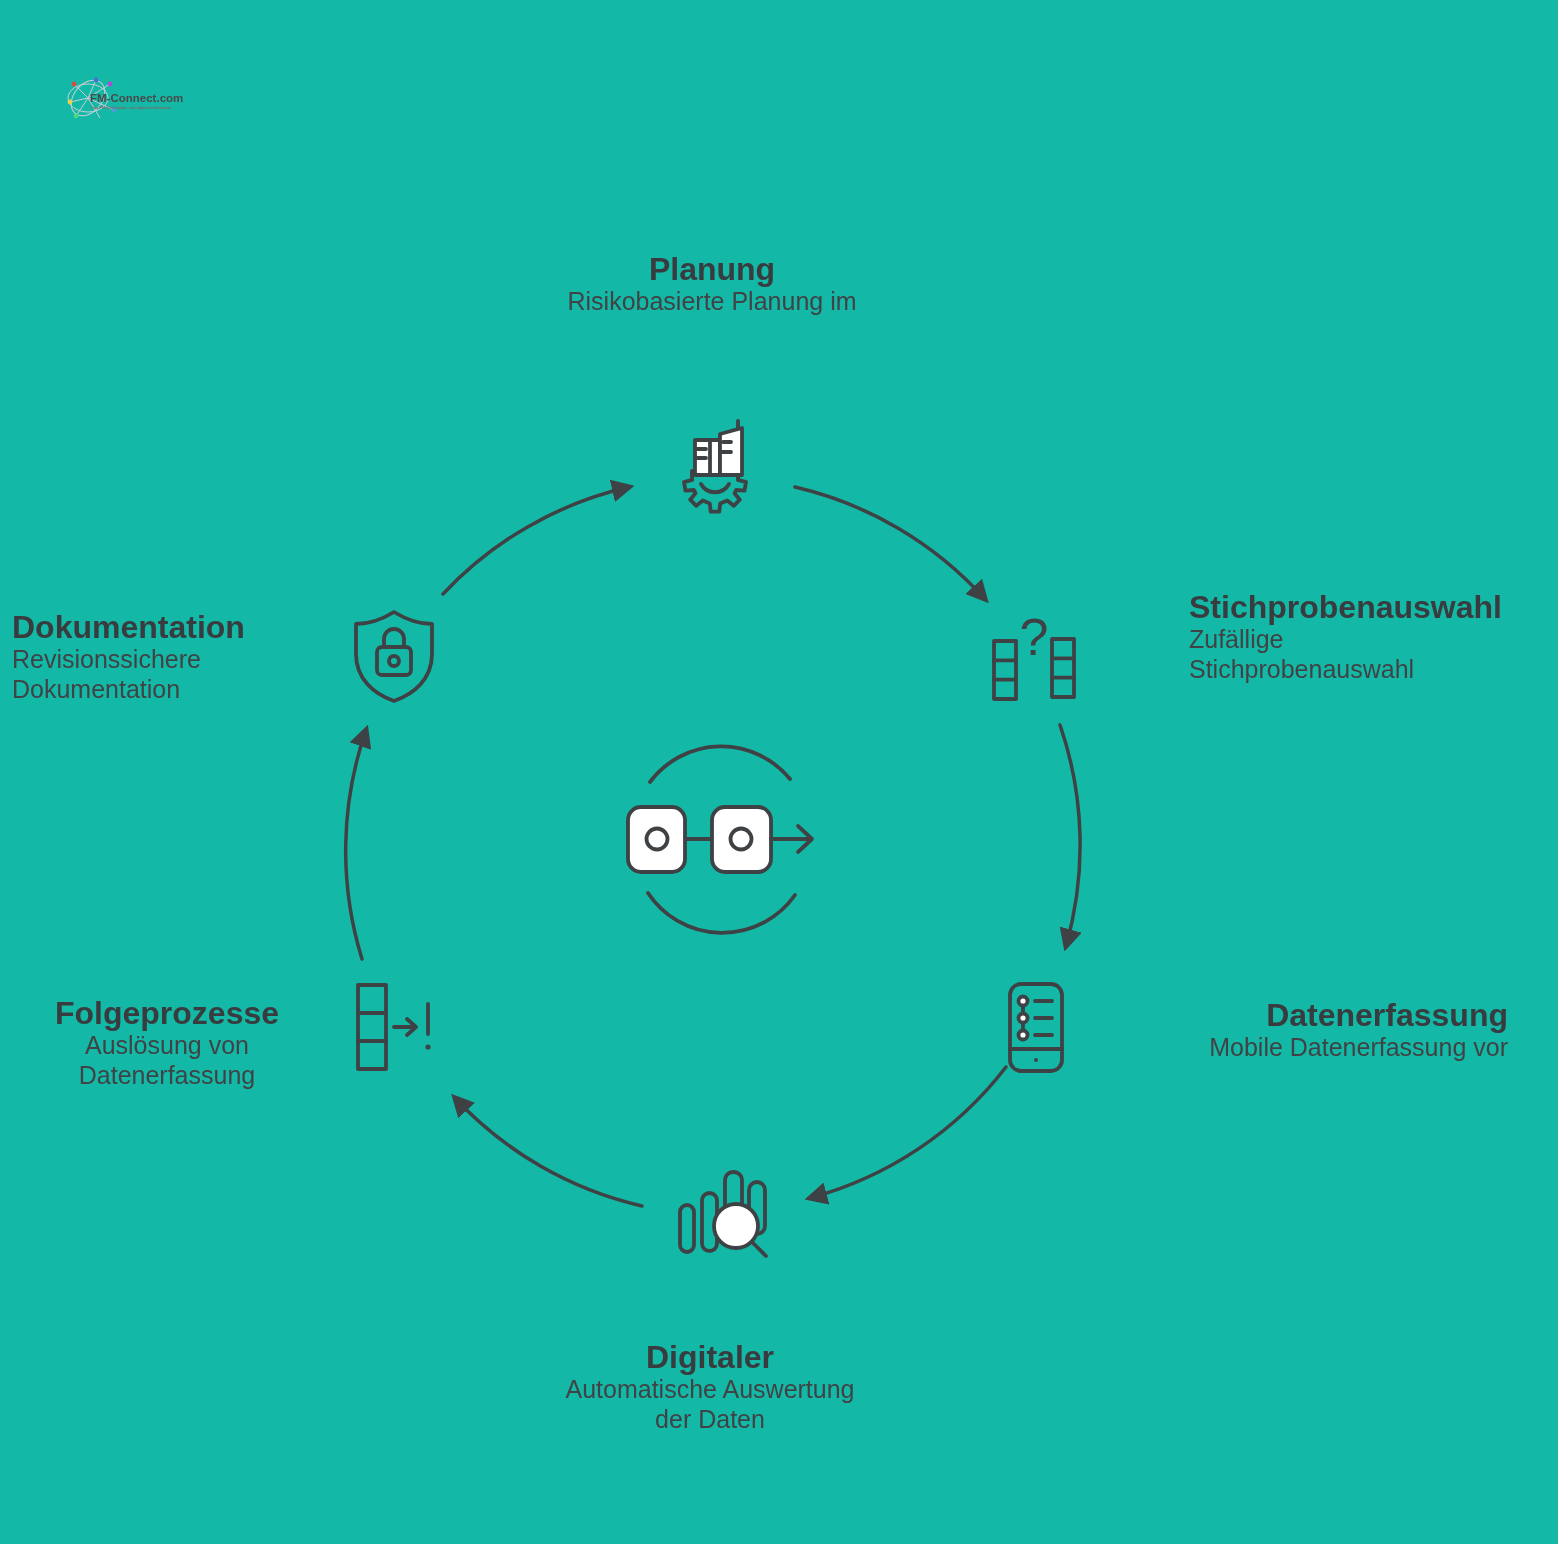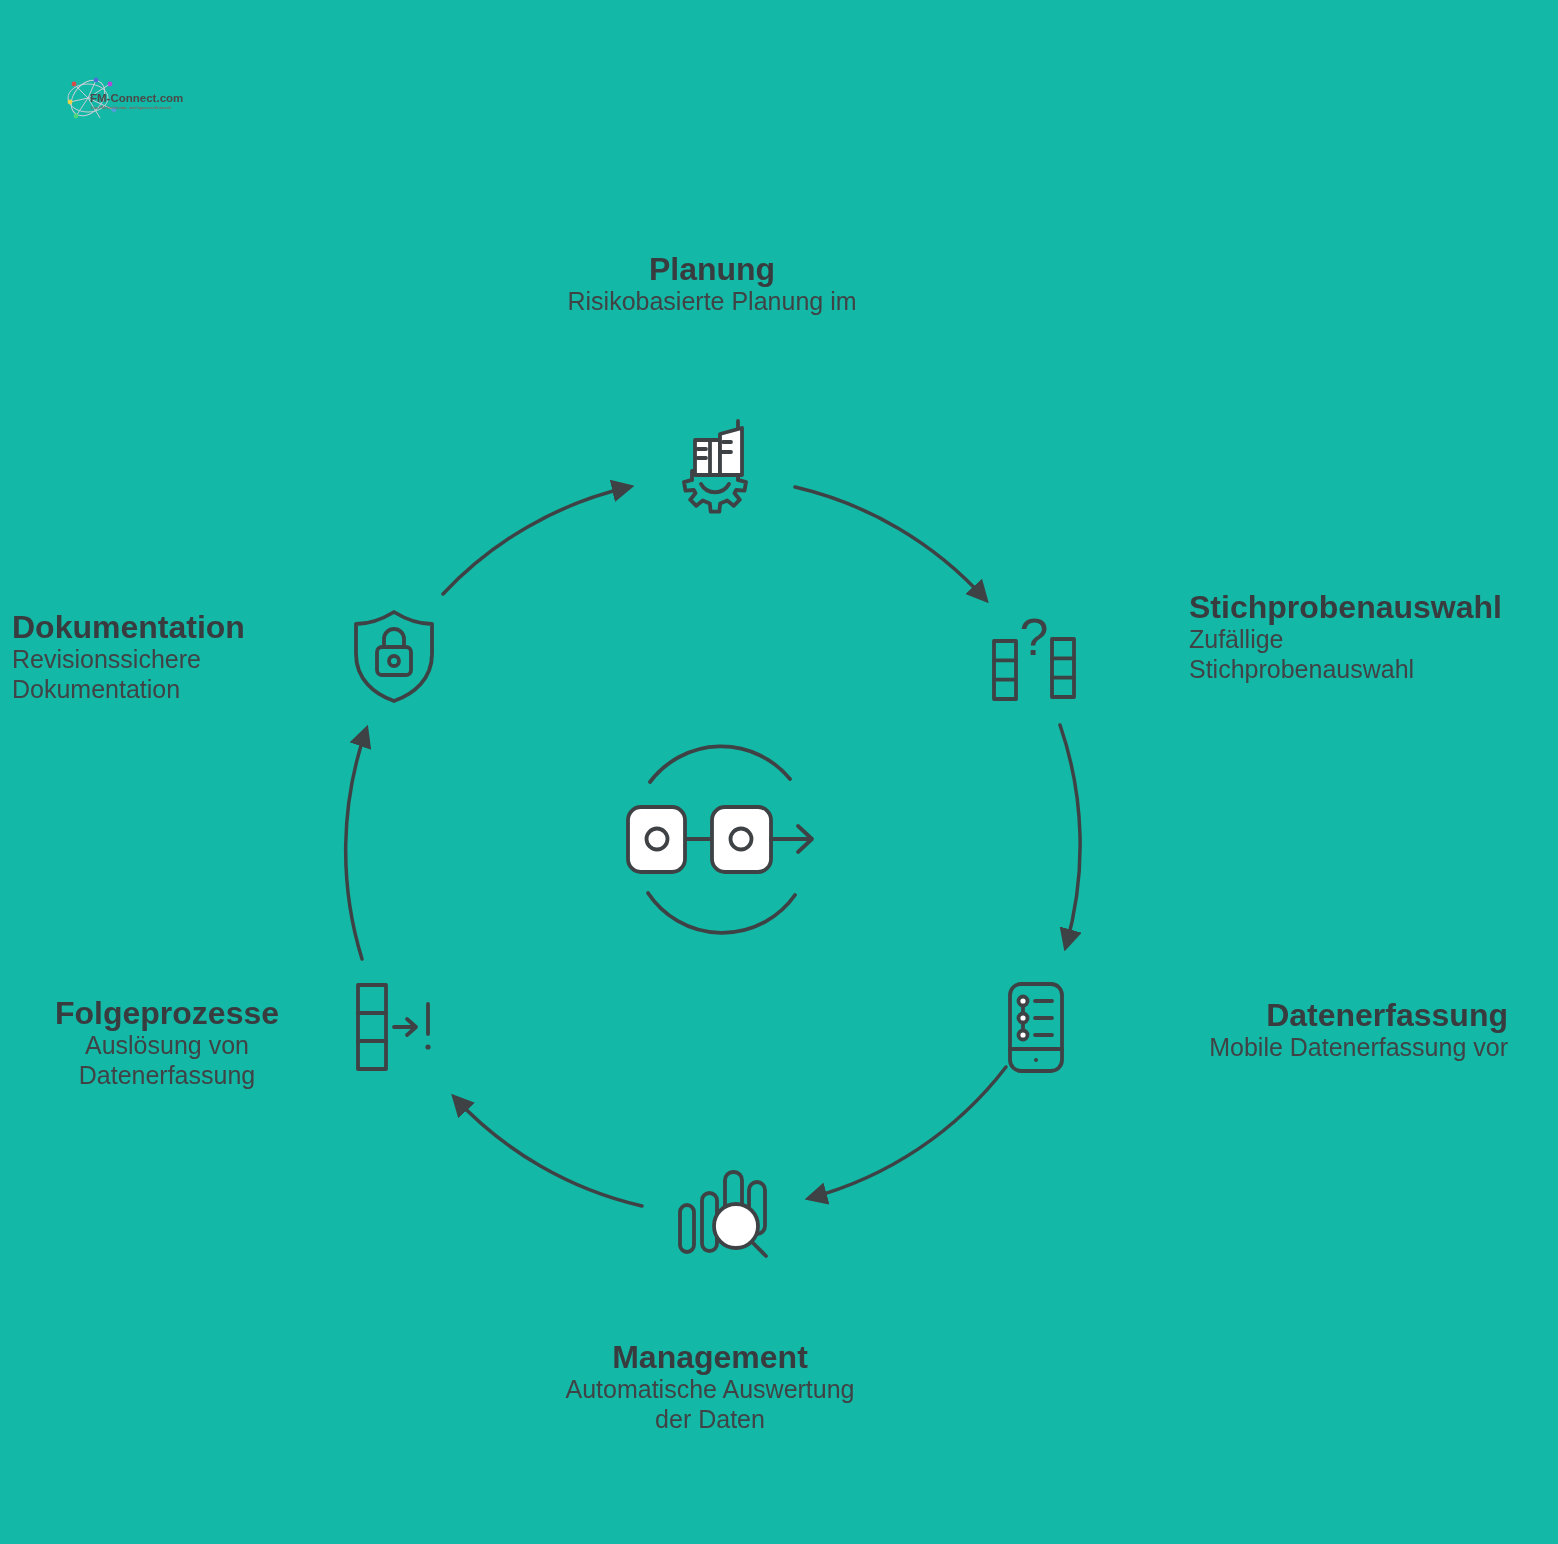--- a/index.html
+++ b/index.html
@@ -162,21 +162,21 @@
     <span class="line">Zufällige</span>
     <span class="line">Stichprobenauswahl</span>
   </div>
 
   <div class="step-text" id="t-daten">
     <span class="head">Datenerfassung</span>
     <span class="line">Mobile Datenerfassung vor</span>
   </div>
 
   <div class="step-text" id="t-ausw">
-    <span class="head">Management</span>
+    <span class="head">Digitaler</span>
     <span class="line">Automatische Auswertung</span>
     <span class="line">der Daten</span>
   </div>
 
   <div class="step-text" id="t-folge">
     <span class="head">Folgeprozesse</span>
     <span class="line">Auslösung von</span>
     <span class="line">Datenerfassung</span>
   </div>
 

